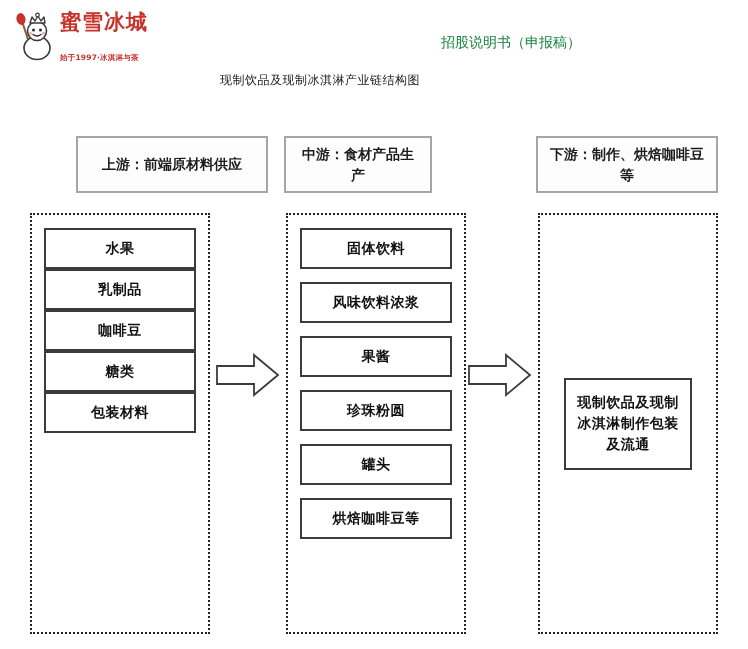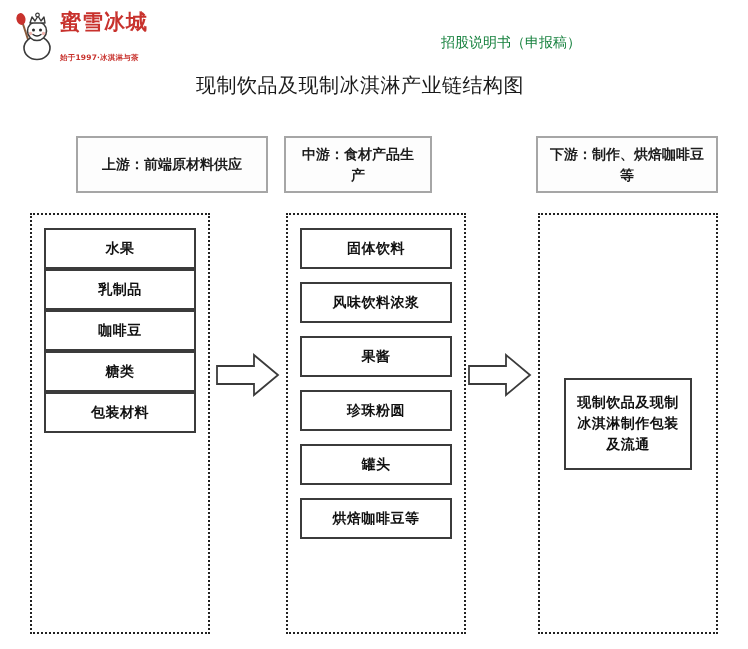--- a/index.html
+++ b/index.html
@@ -72,24 +72,23 @@
   }
 
   
   .chart-title {
     position: absolute;
     left: 0;
     top: 72px;
     width: 640px;
     text-align: center;
     font-family: "DejaVu Serif", "Liberation Serif", serif;
-    font-size: 20px;
+    font-size: 12px;
     color: #1a1a1a;
     letter-spacing: 0.5px;
-    padding-left: 40px;
   }
 
   
   .diagram {
     position: absolute;
     left: 0;
     top: 0;
     width: 748px;
     height: 649px;
   }

